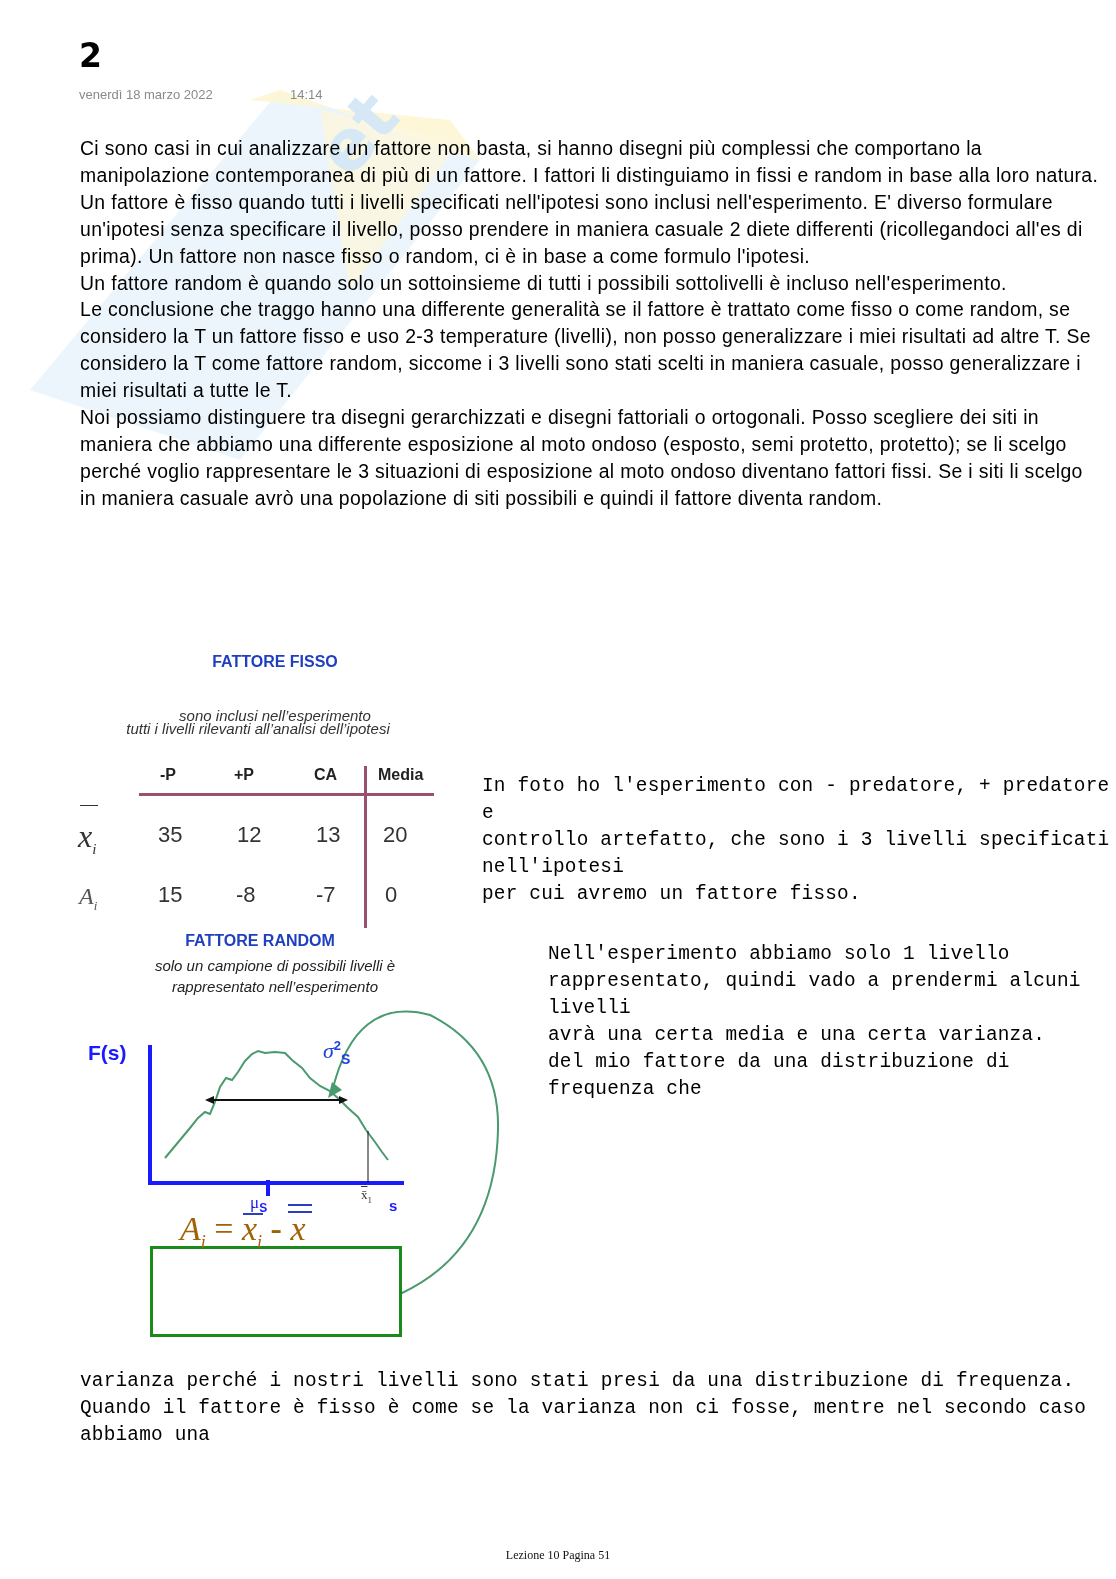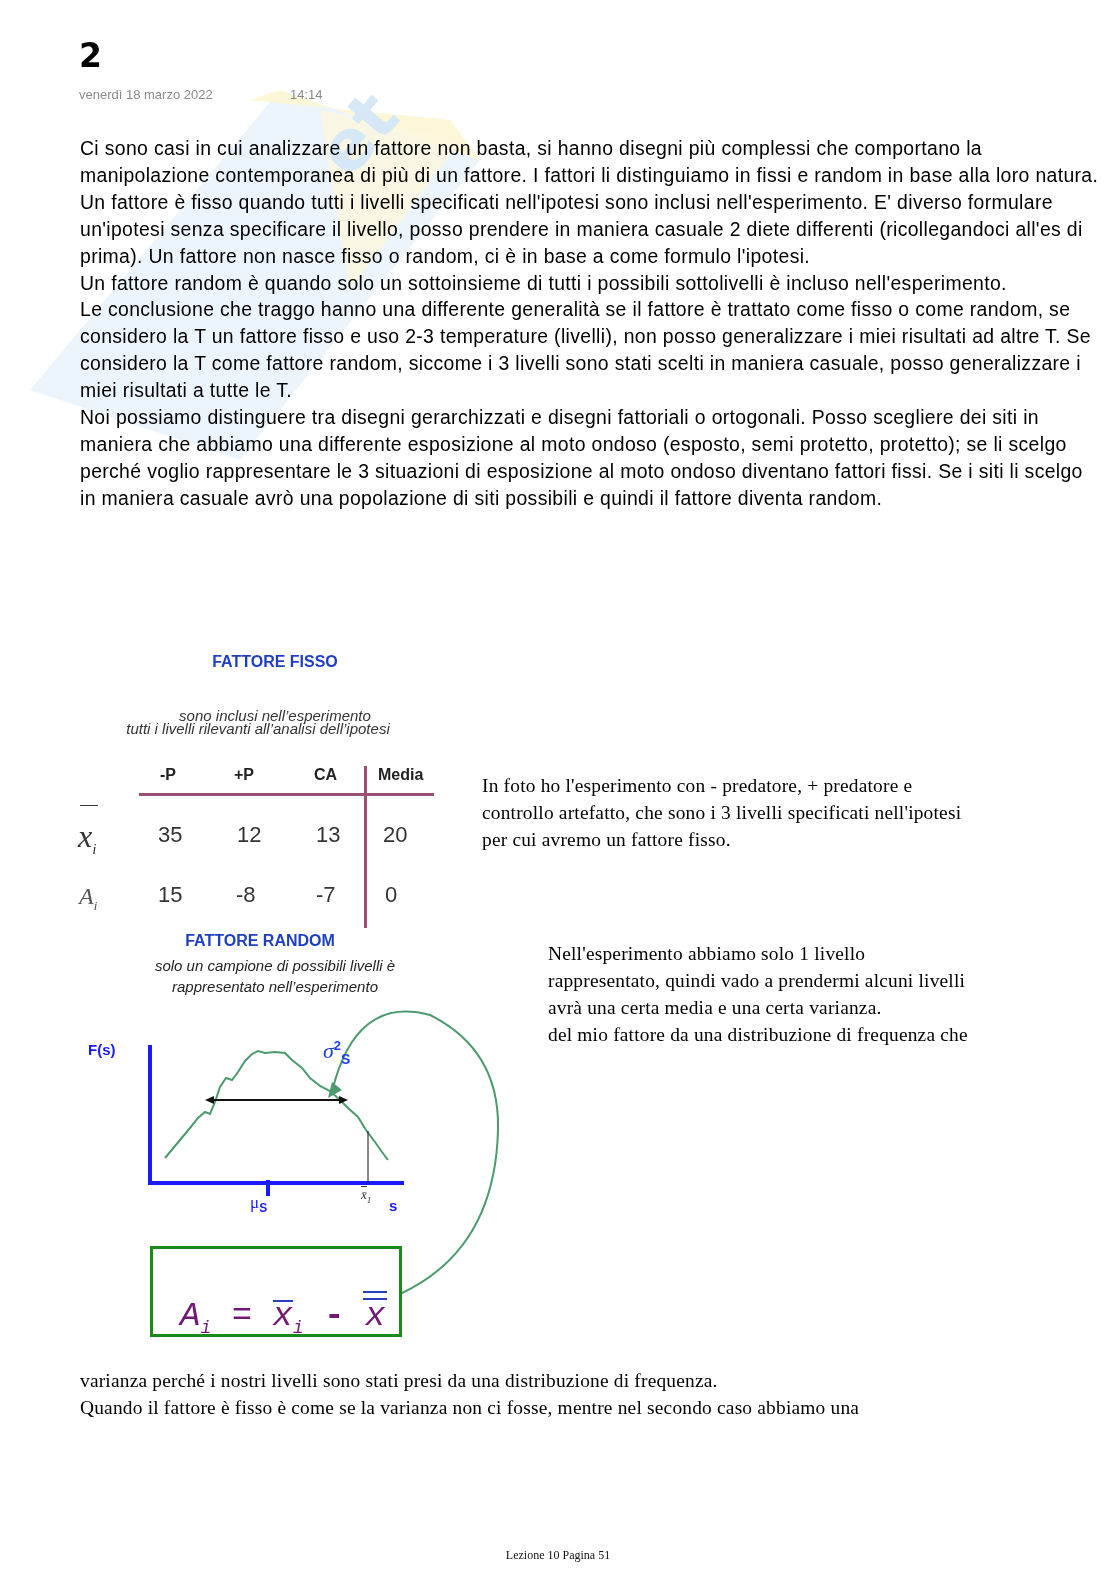--- a/index.html
+++ b/index.html
@@ -5,21 +5,21 @@
     html, body { margin: 0; padding: 0; background: #ffffff; }
     body { width: 1116px; height: 1579px; position: relative; overflow: hidden;
            font-family: "DejaVu Sans", sans-serif; color: #000; }
     .abs { position: absolute; }
     .watermark { position: absolute; left: 20px; top: 60px; width: 480px; height: 420px; pointer-events: none; }
     .title { left: 79px; top: 36px; font-size: 33px; font-weight: bold; font-family: "DejaVu Sans", sans-serif; }
     .meta { top: 87px; font-size: 13px; color: #8a8a8a; font-family: "Liberation Sans", sans-serif; }
     .body-text { left: 80px; top: 135px; width: 1020px; font-size: 19.4px; line-height: 26.9px;
                  font-family: "Liberation Sans", sans-serif; letter-spacing: 0.35px; }
     .body-text p { margin: 0; }
-    .side-text { font-size: 19.4px; line-height: 26.9px; font-family: Liberation Serif, serif; letter-spacing: 0.2px; }
+    .side-text { font-size: 19.4px; line-height: 26.9px; font-family: Liberation Mono, monospace; letter-spacing: 0.2px; }
     .side-text p { margin: 0; }
     .fig-title { font-family: "Liberation Sans", sans-serif; font-weight: bold; color: #1f3fbf; font-size: 16px; text-align: center; }
     .fig-sub { font-family: "Liberation Sans", sans-serif; font-style: italic; color: #333; font-size: 15px; text-align: center; line-height: 22px; }
     .tbl-h { font-family: "Liberation Sans", sans-serif; font-weight: bold; font-size: 16px; color: #222; }
     .tbl-v { font-family: "Liberation Sans", sans-serif; font-size: 22px; color: #333; }
     .footer { left: 0; width: 1116px; top: 1548px; text-align: center; font-family: "Liberation Serif", serif; font-size: 12px; color: #111; }
   </style>
 </head>
 <body>
 
@@ -96,34 +96,34 @@
     <line x1="140" y1="110" x2="273" y2="110" stroke="#111" stroke-width="2"></line>
     <polygon points="135,110 144,106 144,114" fill="#111"></polygon>
     <polygon points="278,110 269,106 269,114" fill="#111"></polygon>
 
     <line x1="298" y1="141" x2="298" y2="193" stroke="#111" stroke-width="1"></line>
 
     <path d="M262,102 Q285,5 360,25 Q430,60 428,140 Q425,260 330,304" fill="none" stroke="#4a9a6e" stroke-width="2"></path>
     <polygon points="258,108 262,92 272,100" fill="#4a9a6e"></polygon>
   </svg>
 
-  <div class="abs" style="left:88px; top:1041px; font-family:'Liberation Sans',sans-serif; font-weight:bold; font-size:15px; color:#1a1aff;">F(s)</div>
+  <div class="abs" style="left:88px; top:1041px; font-family:'Liberation Sans',sans-serif; font-weight:bold; font-size:21px; color:#1a1aff;">F(s)</div>
   <div class="abs" style="left:389px; top:1197px; font-family:'Liberation Sans',sans-serif; font-weight:bold; font-size:15px; color:#1a1aff;">s</div>
   <div class="abs" style="left:250px; top:1193px; font-family:'Liberation Serif',serif; font-size:17px; color:#1a1aff;">
     <span>μ</span><sub style="font-family:'Liberation Sans',sans-serif; font-weight:bold; font-size:12px;">S</sub>
   </div>
   <div class="abs" style="left:323px; top:1038px; font-family:'Liberation Serif',serif; font-style:italic; font-size:22px; color:#1f3fdf;">
     <span>σ</span><sup style="font-family:'Liberation Sans',sans-serif; font-style:normal; font-weight:bold; font-size:13px;">2</sup><sub style="font-family:'Liberation Sans',sans-serif; font-style:normal; font-weight:bold; font-size:14px;">S</sub>
   </div>
-  <div class="abs" style="left:361px; top:1187px; font-family:'Liberation Serif',serif; font-style:italic; font-size:13px; color:#333;">
+  <div class="abs" style="left:361px; top:1187px; font-family:'Liberation Serif',serif; font-size:13px; color:#333;">
     <span style="text-decoration:overline;">x̄</span><sub style="font-size:9px;">1</sub>
   </div>
 
   <div class="abs" style="left:150px; top:1246px; width:246px; height:85px; border:3px solid #1a8a1a;"></div>
-  <div class="abs" style="left:180px; top:1297px; font-family:Liberation Mono, monospace; font-style:italic; font-size:34px; color:#701a75; white-space:nowrap;">
+  <div class="abs" style="left:180px; top:1210px; font-family:Liberation Serif, serif; font-style:italic; font-size:34px; color:#a16207; white-space:nowrap;">
     <span>A</span><sub style="font-size:18px;">i</sub>
     <span style="font-style:normal;">=</span>
     <span style="position:relative;"><span style="position:absolute; left:1px; top:3px; width:20px; height:2px; background:#2a3fbf;"></span><span>x</span><sub style="font-size:18px;">i</sub></span>
     <span style="font-style:normal; font-weight:bold;">-</span>
     <span style="position:relative;"><span style="position:absolute; left:-2px; top:-6px; width:24px; height:2px; background:#2a3fbf;"></span><span style="position:absolute; left:-2px; top:1px; width:24px; height:2px; background:#2a3fbf;"></span><span>x</span></span>
   </div>
 </div>
 
 <div class="abs side-text" style="left:548px; top:941px;">
   <p>Nell'esperimento abbiamo solo 1 livello</p>

